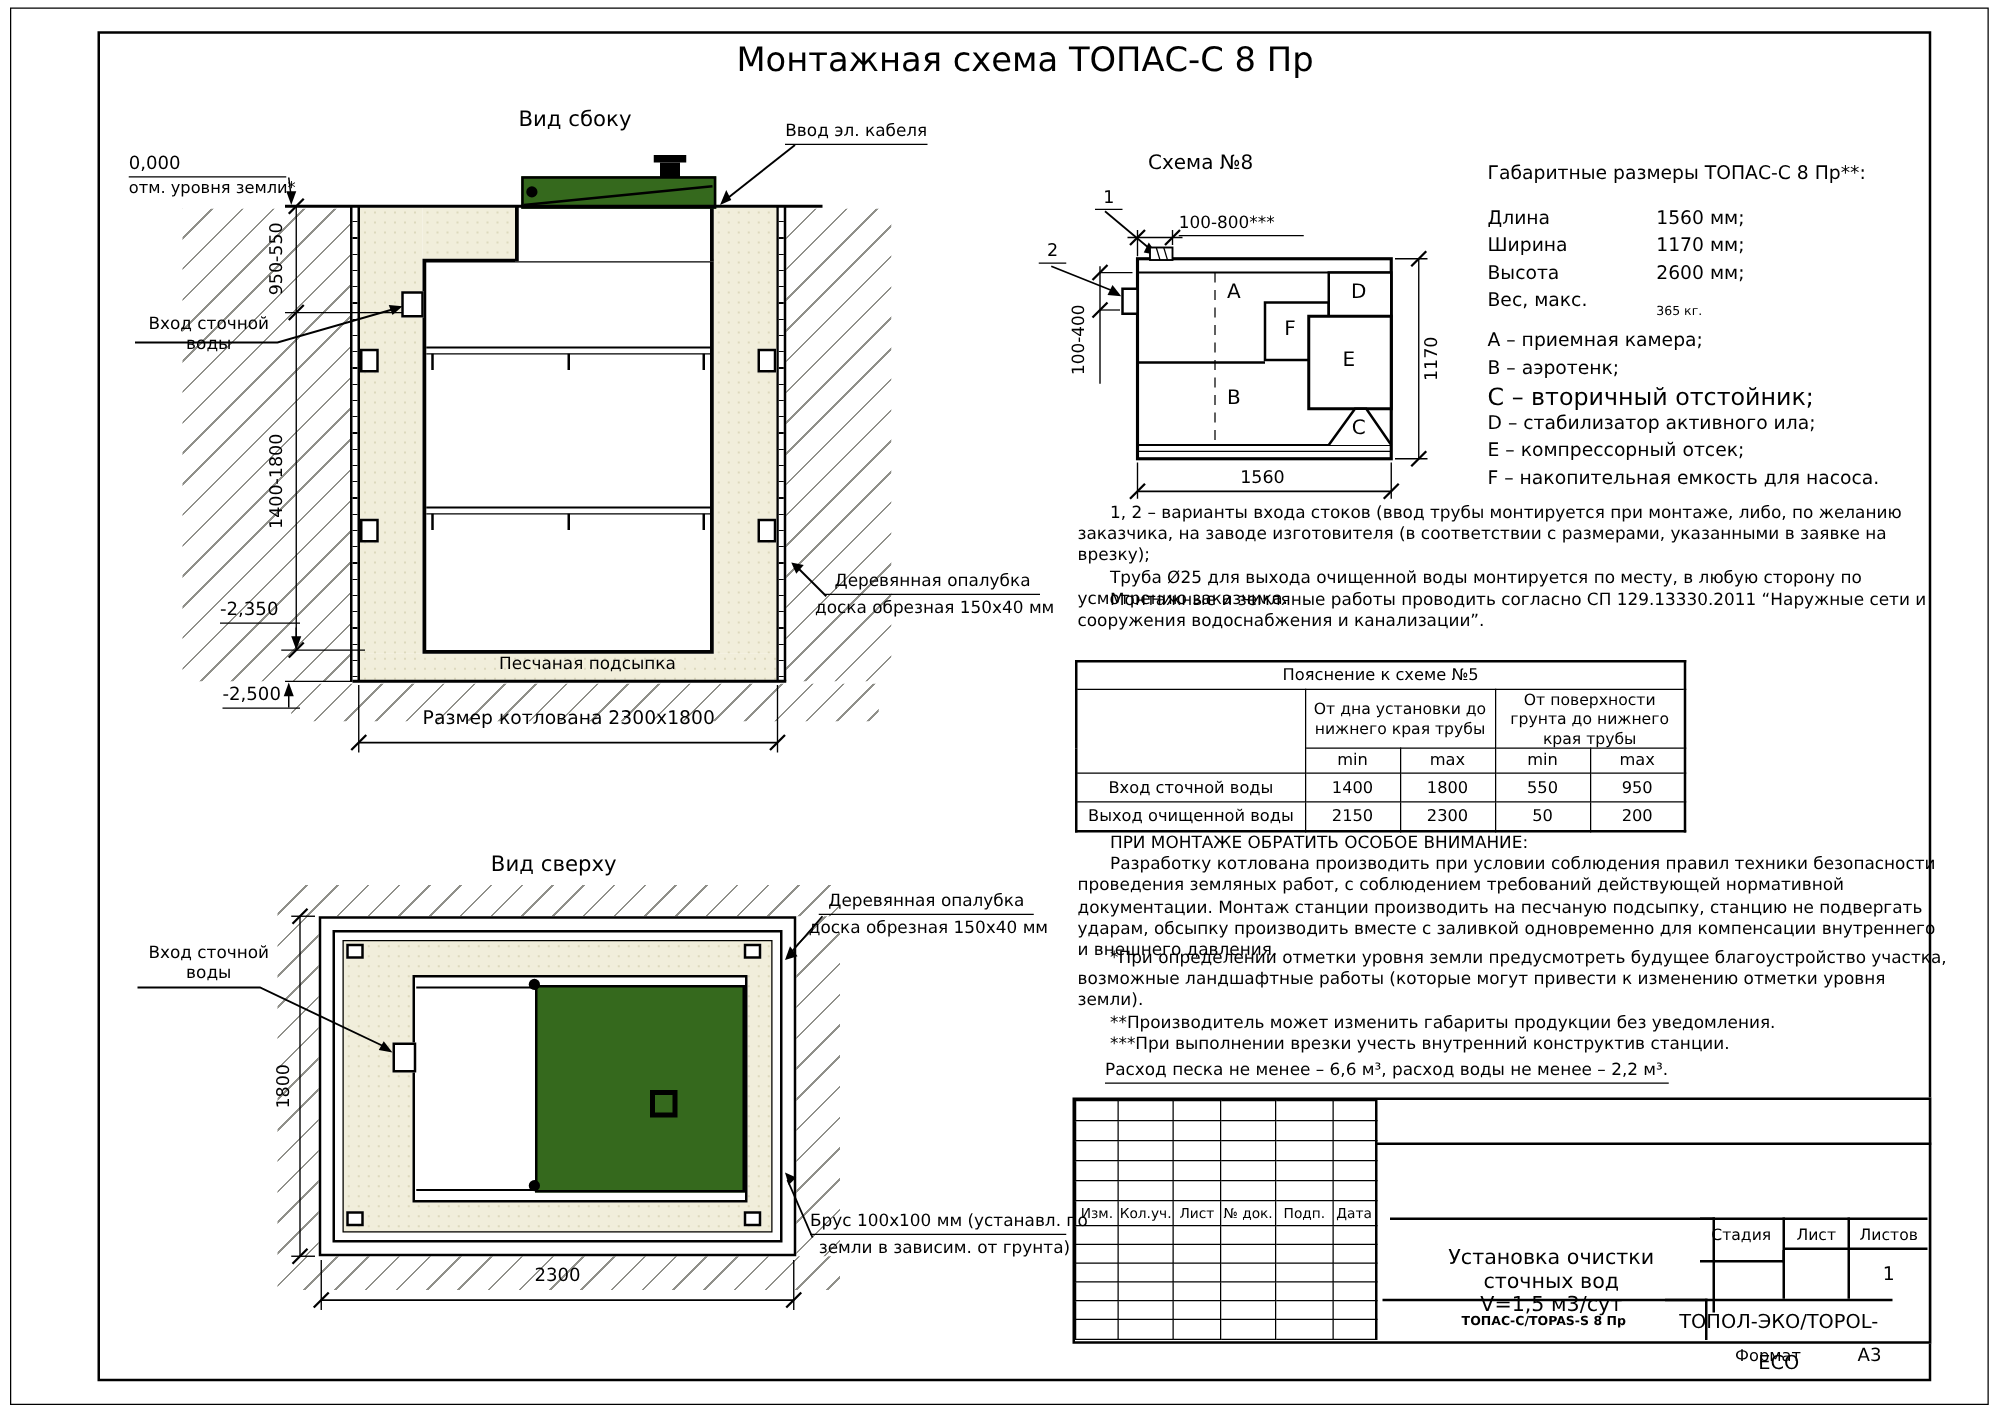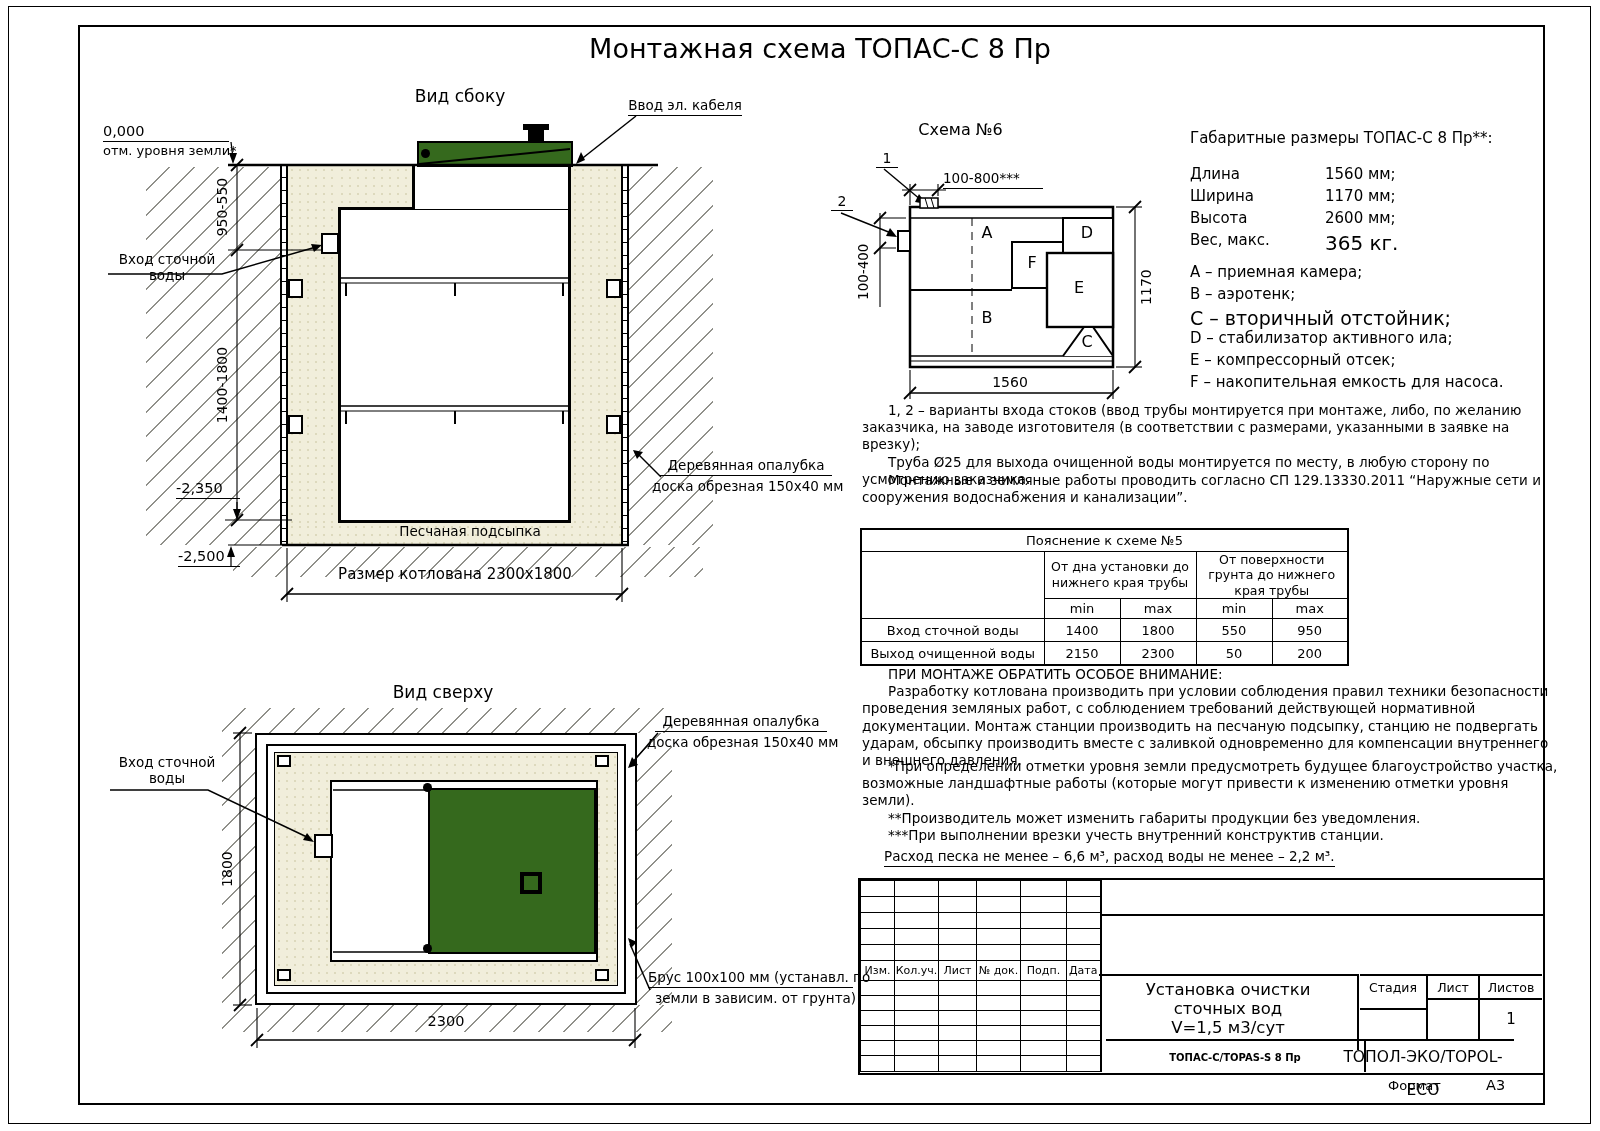--- a/index.html
+++ b/index.html
@@ -169,21 +169,21 @@
             <td></td>
             <td></td>
             <td></td>
             <td></td>
             <td></td>
             <td></td>
           </tr>
     </tbody>
       </table>
     <div class="abs" style="left:240px;top:34px;width:445px;height:0;border-top:2px solid #000;"></div>
-    <div class="abs ctr" style="left:239px;top:94px;width:260px;height:76px;border-top:2.5px solid #000;border-right:2.5px solid #000;font-size:16.5px;line-height:19px;padding-top:4px;">
+    <div class="abs ctr" style="left:252px;top:94px;width:260px;height:76px;border-top:2.5px solid #000;border-right:2.5px solid #000;font-size:16.5px;line-height:19px;padding-top:20px;">
       <div>Установка очистки</div>
       <div>сточных вод</div>
       <div>V=1,5 м3/сут</div>
     </div>
     <div class="abs ctr" style="left:500px;top:94px;width:68px;height:36px;border-top:2.5px solid #000;border-right:2px solid #000;border-bottom:2px solid #000;font-size:12.5px;line-height:24px;">Стадия</div>
     <div class="abs ctr" style="left:568px;top:94px;width:52px;height:26px;border-top:2.5px solid #000;border-right:2px solid #000;border-bottom:2px solid #000;font-size:12.5px;line-height:24px;">Лист</div>
     <div class="abs ctr" style="left:620px;top:94px;width:62px;height:26px;border-top:2.5px solid #000;border-bottom:2px solid #000;font-size:12.5px;line-height:24px;">Листов</div>
     <div class="abs" style="left:500px;top:120px;width:68px;height:39px;border-right:2px solid #000;"></div>
     <div class="abs" style="left:568px;top:120px;width:52px;height:39px;border-right:2px solid #000;"></div>
     <div class="abs ctr" style="left:620px;top:120px;width:62px;height:39px;font-size:15px;line-height:38px;">1</div>
@@ -365,21 +365,21 @@
   <div class="lbl ctr" style="left:378px;top:683px;width:130px;font-size:17px;">Вид сверху</div>
   <div class="lbl ctr" style="left:112px;top:755px;width:110px;font-size:13.5px;">Вход сточной</div>
   <div class="lbl ctr" style="left:112px;top:771px;width:110px;font-size:13.5px;">воды</div>
   <div class="lbl vtext" style="left:192px;top:861px;width:70px;font-size:14px;">1800</div>
   <div class="lbl ctr" style="left:396px;top:1013px;width:100px;font-size:14.5px;">2300</div>
   <div class="lbl ctr u" style="left:655px;top:714px;width:172px;font-size:13.5px;">Деревянная опалубка</div>
   <div class="lbl ctr" style="left:647px;top:735px;width:190px;font-size:13.5px;">доска обрезная 150х40 мм</div>
   <div class="lbl ctr u" style="left:648px;top:970px;width:205px;font-size:13.5px;">Брус 100х100 мм (устанавл. по</div>
   <div class="lbl ctr" style="left:655px;top:991px;width:190px;font-size:13.5px;">земли в зависим. от грунта)</div>
 
-  <div class="lbl ctr" style="left:898px;top:121px;width:125px;font-size:16px;">Схема №6</div>
+  <div class="lbl ctr" style="left:898px;top:121px;width:125px;font-size:16px;">Схема №8</div>
   <div class="lbl ctr u" style="left:876px;top:150px;width:22px;font-size:14px;">1</div>
   <div class="lbl ctr u" style="left:831px;top:193px;width:22px;font-size:14px;">2</div>
   <div class="lbl u" style="left:943px;top:171px;width:100px;font-size:13.5px;">100-800***</div>
   <div class="lbl vtext" style="left:821px;top:264px;width:86px;font-size:13.5px;">100-400</div>
   <div class="lbl ctr" style="left:977px;top:224px;width:20px;font-size:16px;">A</div>
   <div class="lbl ctr" style="left:977px;top:309px;width:20px;font-size:16px;">B</div>
   <div class="lbl ctr" style="left:1022px;top:254px;width:20px;font-size:16px;">F</div>
   <div class="lbl ctr" style="left:1077px;top:224px;width:20px;font-size:16px;">D</div>
   <div class="lbl ctr" style="left:1069px;top:279px;width:20px;font-size:16px;">E</div>
   <div class="lbl ctr" style="left:1077px;top:333px;width:20px;font-size:16px;">C</div>
@@ -387,21 +387,21 @@
   <div class="lbl ctr" style="left:960px;top:374px;width:100px;font-size:14px;">1560</div>
 
   <div class="lbl" style="left:1190px;top:130px;font-size:15px;">Габаритные размеры ТОПАС-С 8 Пр**:</div>
   <div class="lbl" style="left:1190px;top:166px;font-size:15px;">Длина</div>
   <div class="lbl" style="left:1325px;top:166px;font-size:15px;">1560 мм;</div>
   <div class="lbl" style="left:1190px;top:188px;font-size:15px;">Ширина</div>
   <div class="lbl" style="left:1325px;top:188px;font-size:15px;">1170 мм;</div>
   <div class="lbl" style="left:1190px;top:210px;font-size:15px;">Высота</div>
   <div class="lbl" style="left:1325px;top:210px;font-size:15px;">2600 мм;</div>
   <div class="lbl" style="left:1190px;top:232px;font-size:15px;">Вес, макс.</div>
-  <div class="lbl" style="left:1325px;top:232px;font-size:20px;">365 кг.</div>
+  <div class="lbl" style="left:1325px;top:244px;font-size:10px;">365 кг.</div>
   <div class="lbl" style="left:1190px;top:264px;font-size:15px;">A – приемная камера;</div>
   <div class="lbl" style="left:1190px;top:286px;font-size:15px;">B – аэротенк;</div>
   <div class="lbl" style="left:1190px;top:308px;font-size:19px;">C – вторичный отстойник;</div>
   <div class="lbl" style="left:1190px;top:330px;font-size:15px;">D – стабилизатор активного ила;</div>
   <div class="lbl" style="left:1190px;top:352px;font-size:15px;">E – компрессорный отсек;</div>
   <div class="lbl" style="left:1190px;top:374px;font-size:15px;">F – накопительная емкость для насоса.</div>
 
   <div class="para" style="left:862px;top:402px;width:697px;">
     <p>1, 2 – варианты входа  стоков (ввод трубы монтируется при монтаже, либо, по желанию заказчика, на заводе изготовителя (в соответствии с размерами, указанными в заявке на врезку);</p>
     <p>Труба Ø25 для выхода очищенной воды монтируется по месту, в любую сторону по усмотрению заказчика.</p>

